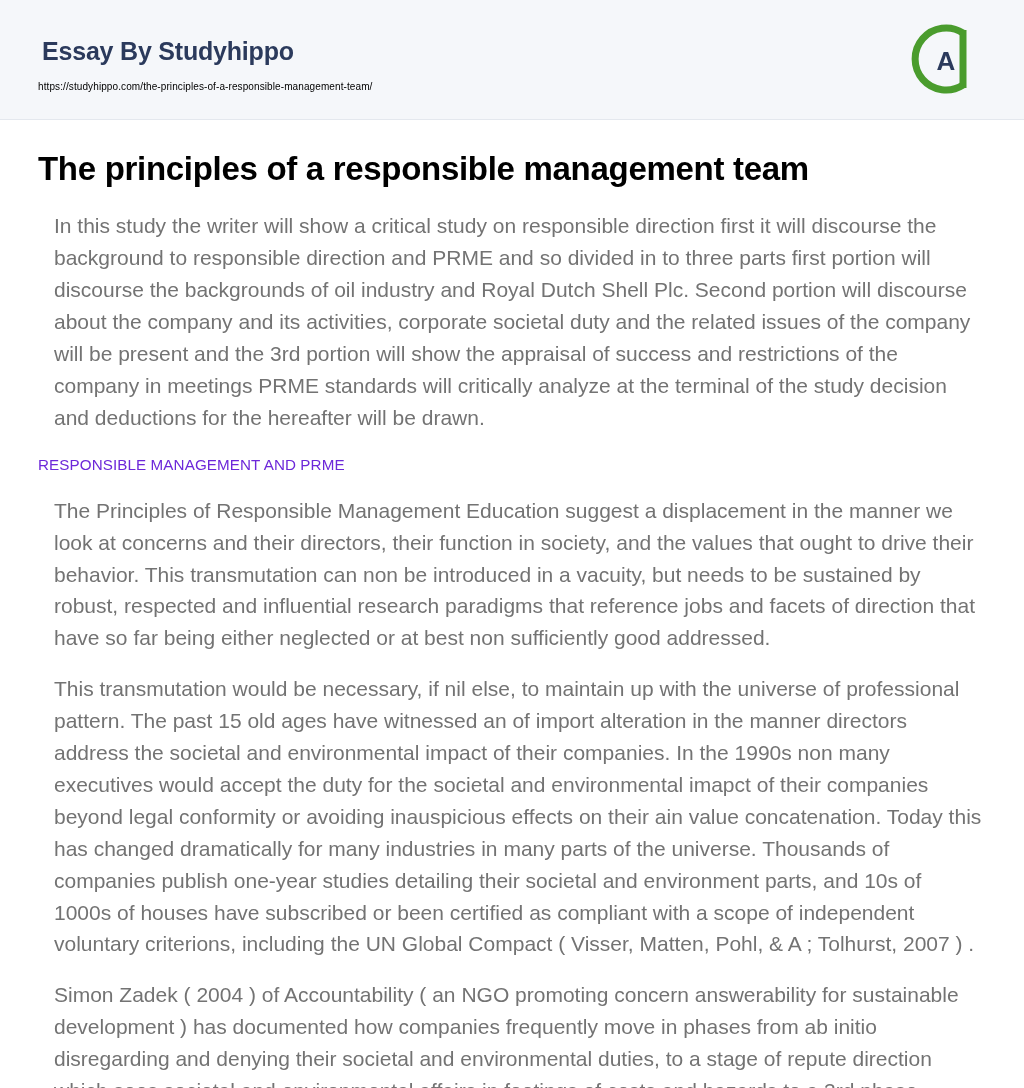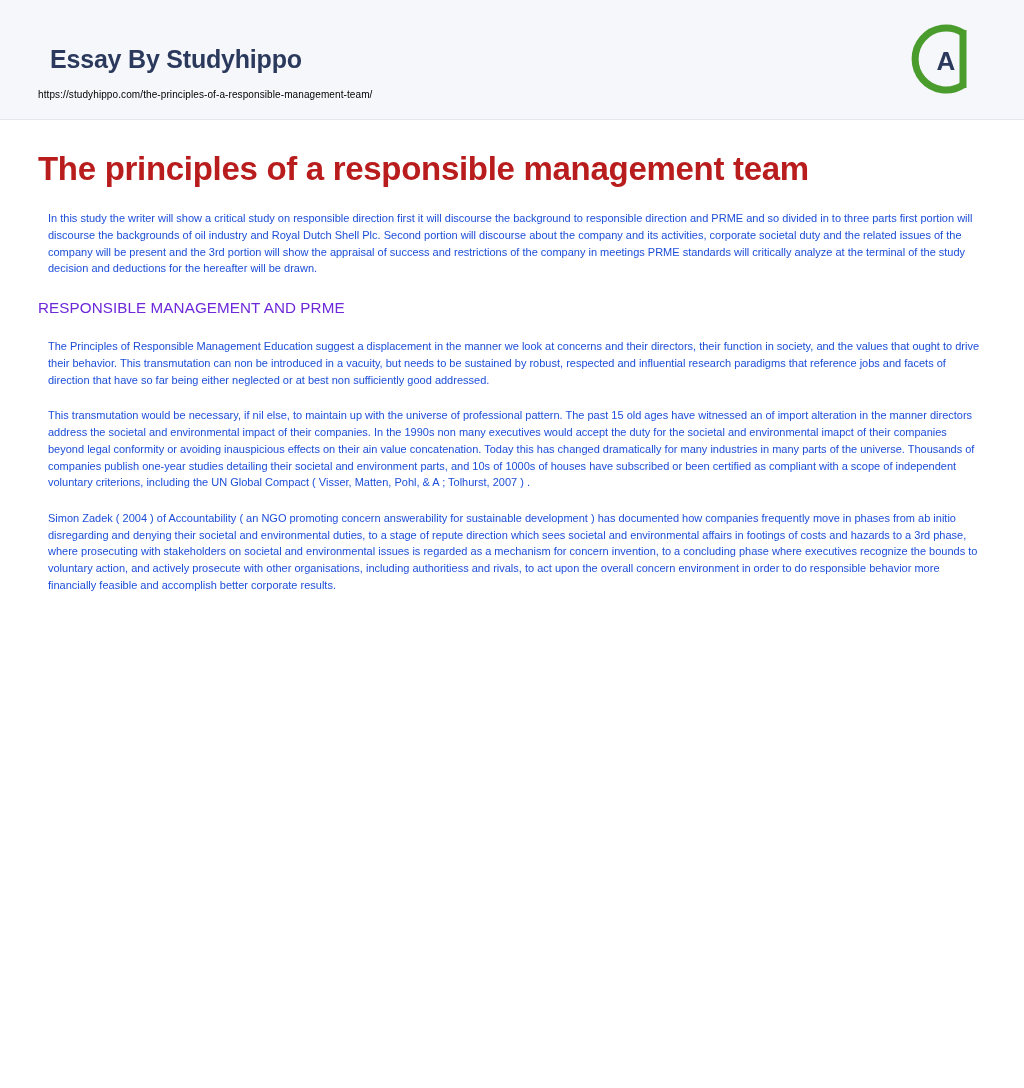--- a/index.html
+++ b/index.html
@@ -25,21 +25,21 @@
     border-bottom: 1px solid #e4e8ee;
     box-sizing: border-box;
     padding: 34px 38px 0 38px;
   }
   .brand {
     font-size: 25px;
     font-weight: bold;
     color: #2b3a5c;
     letter-spacing: -0.2px;
     line-height: 1.1;
-    margin: 12px;
+    margin: 4px;
   }
   .source-url {
     margin-top: 15px;
     font-size: 10px;
     color: #000000;
     letter-spacing: 0.1px;
     word-break: break-all;
   }
   .logo {
     position: absolute;
@@ -53,29 +53,29 @@
   }
   
   .article {
     padding: 30px 42px 40px 38px;
     box-sizing: border-box;
   }
   .title {
     font-size: 33px;
     line-height: 1.16;
     font-weight: bold;
-    color: #b91c1c;
+    color: #000000;
     margin: 0 0 22px 0;
     letter-spacing: -0.3px;
   }
   .para {
-    font-size: 11px;
+    font-size: 21px;
     line-height: 1.52;
-    color: #1d4ed8;
-    margin: 0 0 19px 10px;
+    color: #737373;
+    margin: 0 0 19px 16px;
     text-align: left;
   }
   .subhead {
     font-size: 15.2px;
     line-height: 1.52;
     color: #6d28d9;
     margin: 0 0 19px 0;
     letter-spacing: 0.1px;
   }
 </style>

